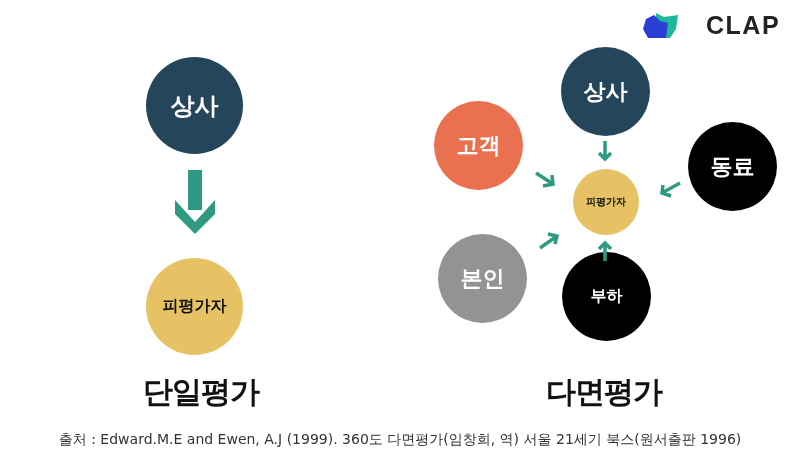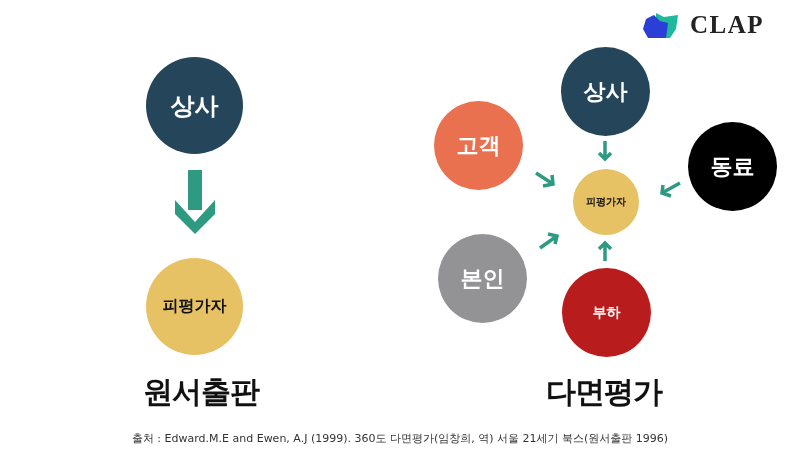--- a/index.html
+++ b/index.html
@@ -3,35 +3,35 @@
   <meta charset="utf-8">
   <style>
     html, body { margin: 0; padding: 0; }
     body {
       width: 800px; height: 450px; position: relative; overflow: hidden;
       background: #ffffff;
       font-family: "DejaVu Sans", "Liberation Sans", sans-serif;
     }
     .logo { position: absolute; left: 642px; top: 10px; width: 150px; height: 30px; display: flex; align-items: center; }
     .logo svg { display: block; }
-    .logo-text { margin-left: 8px; font-family: Liberation Serif, serif; font-weight: bold; font-size: 25px; color: #222222; letter-spacing: 1.5px; }
+    .logo-text { margin-left: 24px; font-family: Liberation Sans, sans-serif; font-weight: bold; font-size: 25px; color: #222222; letter-spacing: 1.5px; }
 
     .circle {
       position: absolute; border-radius: 50%;
       display: flex; align-items: center; justify-content: center;
       color: #ffffff; font-weight: bold;
     }
     .arrow { position: absolute; }
     .title {
       position: absolute; font-weight: bold; font-size: 30px; color: #111111;
       letter-spacing: -1px;
     }
     .source {
       position: absolute; left: 0; width: 800px; top: 431px; text-align: center;
-      font-size: 11px; color: #333333;
+      font-size: 14px; color: #333333;
     }
   </style>
 </head>
 <body>
 
 <div class="logo">
   <svg width="40" height="28" viewBox="0 0 40 28">
     <polygon points="14,2 22,6 36,4 34,18 28,27 14,27" fill="#1fb89a"></polygon>
     <polygon points="4,8 12,4 18,10 26,12 24,27 6,27 1,18" fill="#2b3ed6"></polygon>
   </svg>
@@ -44,39 +44,39 @@
 
 <svg class="arrow" style="left:173px; top:170px;" width="44" height="64" viewBox="0 0 44 64">
   <rect x="15" y="0" width="14" height="40" fill="#2f9a82"></rect>
   <polygon points="2,30 22,52 42,30 42,44 22,64 2,44" fill="#2f9a82"></polygon>
 </svg>
 
 <div class="circle" style="left:146px; top:258px; width:97px; height:97px; background:#e6c265; color:#111; font-size:16px;">
   <span>피평가자</span>
 </div>
 
-<div class="title" style="left:143px; top:372px;">원서출판</div>
+<div class="title" style="left:143px; top:372px;">단일평가</div>
 
 <div class="circle" style="left:561px; top:47px; width:89px; height:89px; background:#25465a; font-size:22px;">
   <span>상사</span>
 </div>
 
 <div class="circle" style="left:434px; top:101px; width:89px; height:89px; background:#e9714f; font-size:22px;justify-content:center;">
   <span>고객</span>
 </div>
 
 <div class="circle" style="left:688px; top:122px; width:89px; height:89px; background:#000000; font-size:22px;">
   <span>동료</span>
 </div>
 
 <div class="circle" style="left:438px; top:234px; width:89px; height:89px; background:#939396; font-size:22px;justify-content:center;">
   <span>본인</span>
 </div>
 
-<div class="circle" style="left:562px; top:268px; width:89px; height:89px; background:#b91c1c; font-size:14px;">
+<div class="circle" style="left:562px; top:252px; width:89px; height:89px; background:#000000; font-size:16px;">
   <span>부하</span>
 </div>
 
 <div class="circle" style="left:573px; top:169px; width:66px; height:66px; background:#e6c265; color:#111; font-size:10px;">
   <span>피평가자</span>
 </div>
 
 <svg class="arrow" style="left:597px; top:140px;" width="16" height="22" viewBox="0 0 16 22">
   <path d="M8 1 V19 M2 13 L8 19 L14 13" stroke="#2f9a82" stroke-width="3.5" fill="none"></path>
 </svg>

